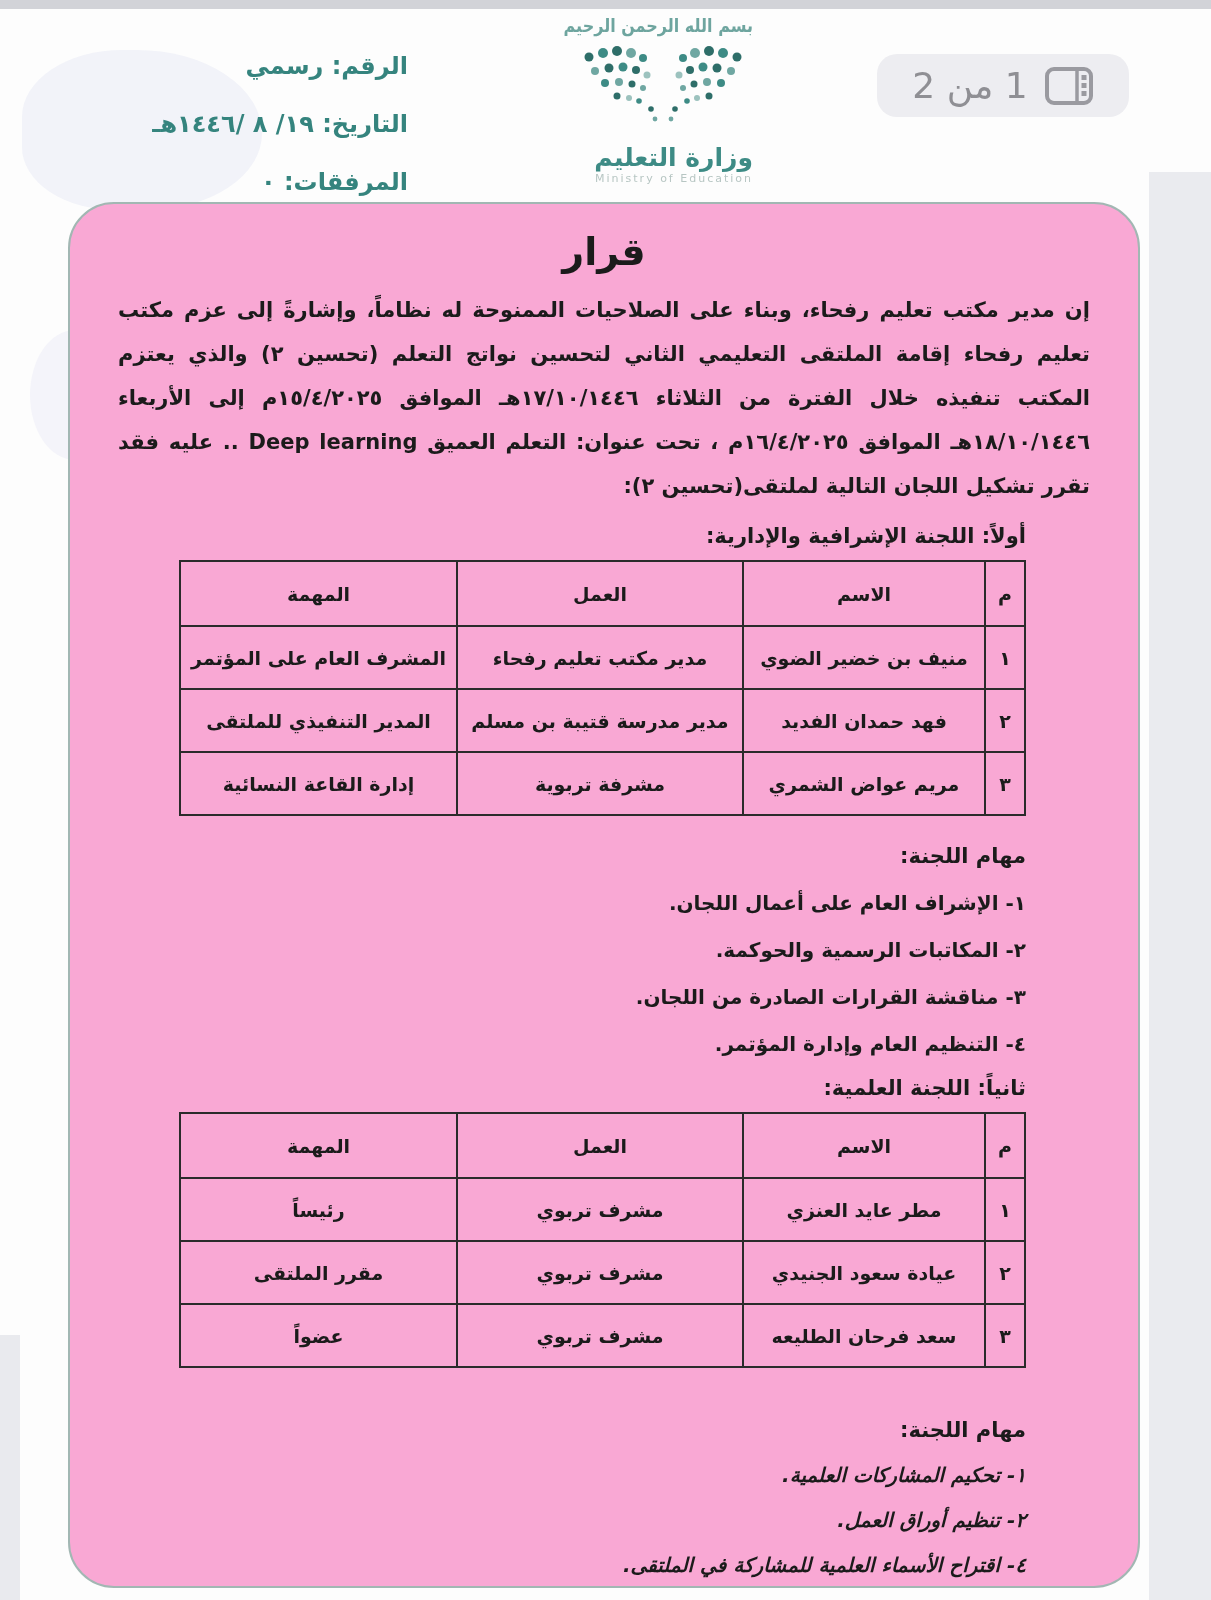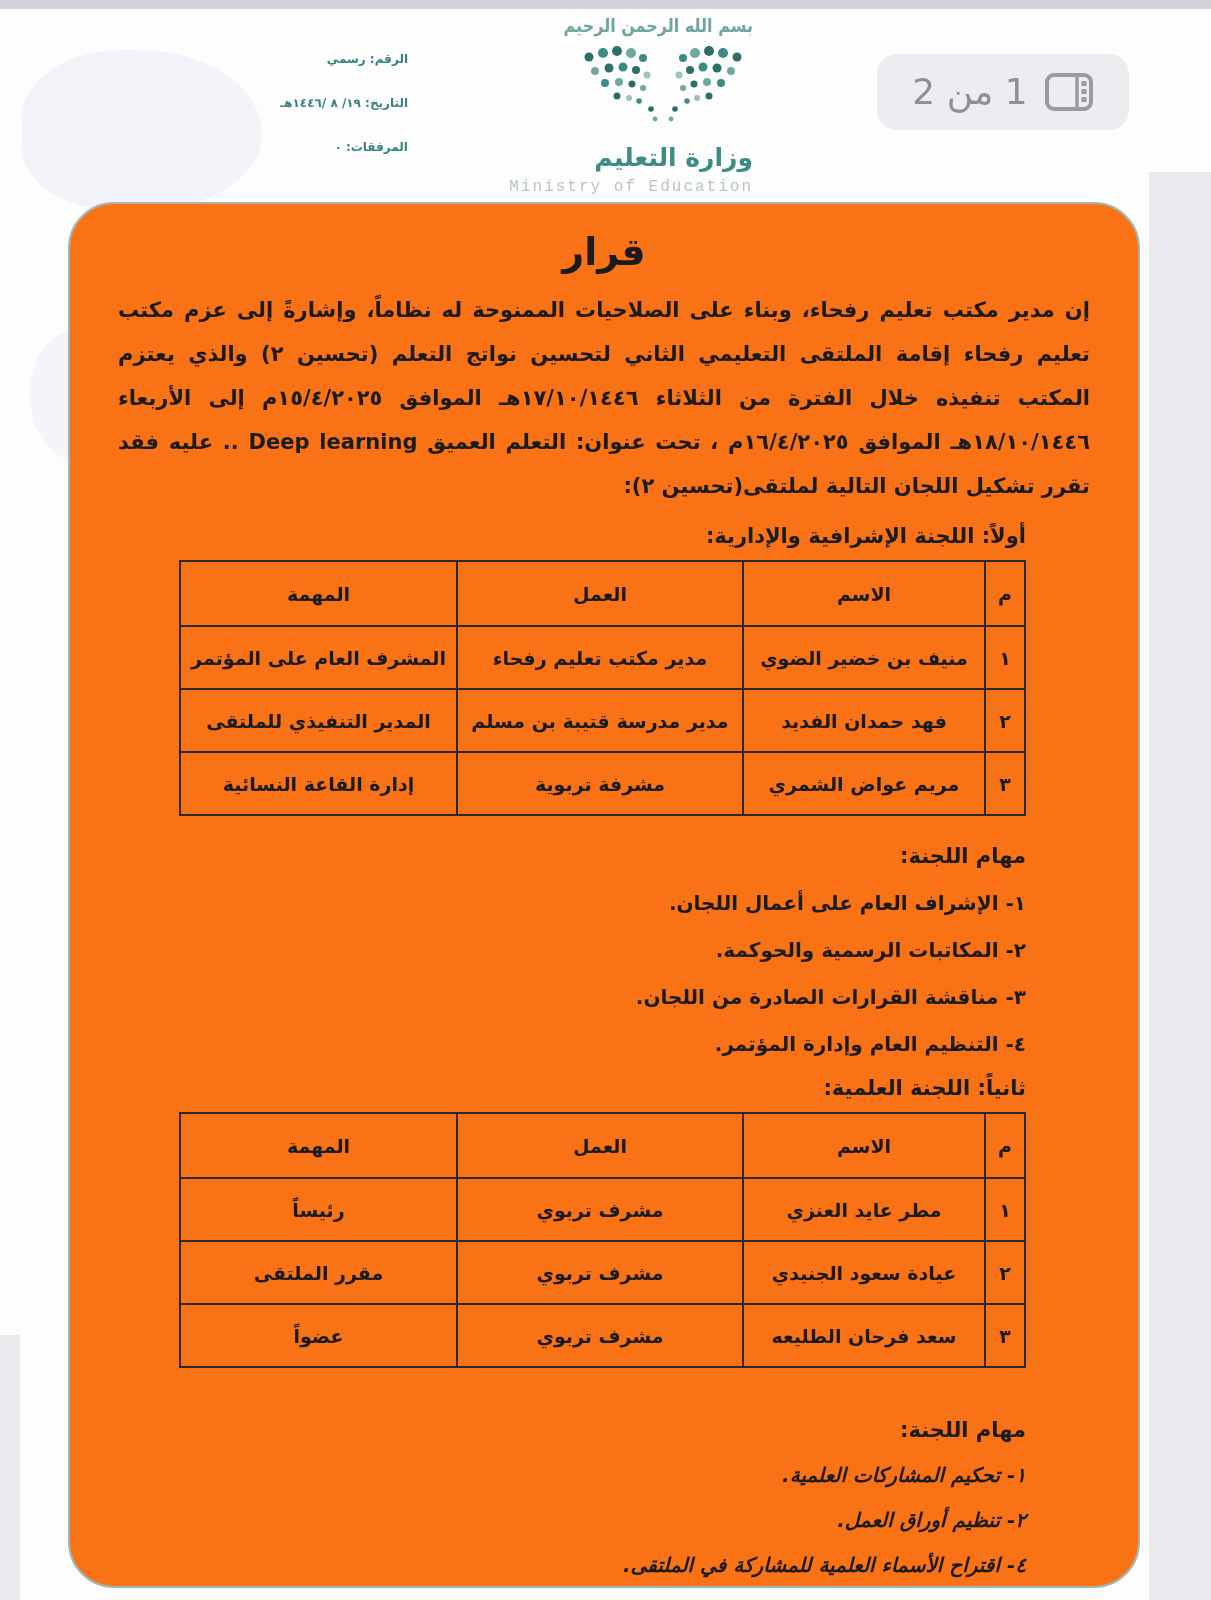--- a/index.html
+++ b/index.html
@@ -8,45 +8,45 @@
   
   .top-strip{position:absolute;top:0;left:0;right:0;height:9px;background:#d2d3d8;}
   .right-strip{position:absolute;top:172px;right:0;width:62px;bottom:0;background:#eaebef;}
   .left-strip{position:absolute;left:0;top:1335px;width:20px;bottom:0;background:#e9eaee;}
   .blob{position:absolute;left:22px;top:50px;width:240px;height:160px;background:#f2f3f9;
         border-radius:48% 60% 55% 45%;}
   .blob2{position:absolute;left:30px;top:330px;width:90px;height:130px;background:#f4f4fa;
         border-radius:50%;}
 
   
-  .page-pill{position:absolute;top:54px;right:82px;width:252px;height:76px;background:#ededf1;
+  .page-pill{position:absolute;top:54px;right:82px;width:252px;height:63px;background:#ededf1;
              border-radius:20px;display:flex;flex-direction:row;align-items:center;
              justify-content:center;gap:16px;direction:rtl;}
   .pill-text{font-size:36px;color:#8f8f94;line-height:1;}
 
   
   .org-lines{position:absolute;top:136px;right:70px;width:280px;text-align:center;
              color:#41908a;font-size:13px;font-weight:bold;direction:rtl;}
   .org-lines div{margin-bottom:22px;}
 
   
   .center-header{position:absolute;top:16px;left:468px;width:285px;text-align:right;}
   .bismillah{color:#56968f;font-size:16px;font-weight:bold;opacity:.85;
              transform:scaleY(1.15);letter-spacing:-1px;}
   .logo-dots{margin-top:6px;}
   .ministry-ar{color:#3d8b85;font-size:25px;font-weight:bold;margin-top:-2px;letter-spacing:1px;}
-  .ministry-en{color:#b7c6c3;font-size:16px;letter-spacing:2px;margin-top:6px;font-family:Liberation Mono, monospace;}
+  .ministry-en{color:#b7c6c3;font-size:11px;letter-spacing:2px;}
 
   
   .meta-left{position:absolute;top:52px;left:108px;width:300px;direction:rtl;text-align:right;
-             color:#35847e;font-size:12px;font-weight:bold;}
+             color:#35847e;font-size:24px;font-weight:bold;}
   .meta-left .meta-row{margin-bottom:30px;white-space:nowrap;}
 
   
-  .doc-box{position:absolute;left:68px;top:202px;width:1068px;height:1382px;background:#f97316;
+  .doc-box{position:absolute;left:68px;top:202px;width:1068px;height:1382px;background:#f9a8d4;
            border:2px solid #a2b7b3;border-radius:46px;direction:rtl;color:#1b1b1b;}
   .doc-title{text-align:center;font-size:38px;font-weight:bold;margin:26px 0 4px 0;}
   .intro{margin:14px 48px 0 48px;font-size:21px;font-weight:bold;line-height:2.1;
          text-align:justify;text-justify:inter-word;}
   .content{margin:6px 112px 0 56px;}
   .sec-heading{font-size:21px;font-weight:bold;margin:16px 0 12px 0;}
   table.committee{border-collapse:collapse;width:845px;table-layout:fixed;}
   table.committee th,table.committee td{border:2px solid #2b2b2b;height:41px;text-align:center;
         vertical-align:middle;font-size:19px;font-weight:bold;padding:10px 4px;overflow:hidden;}
   table.committee th{height:43px;}

